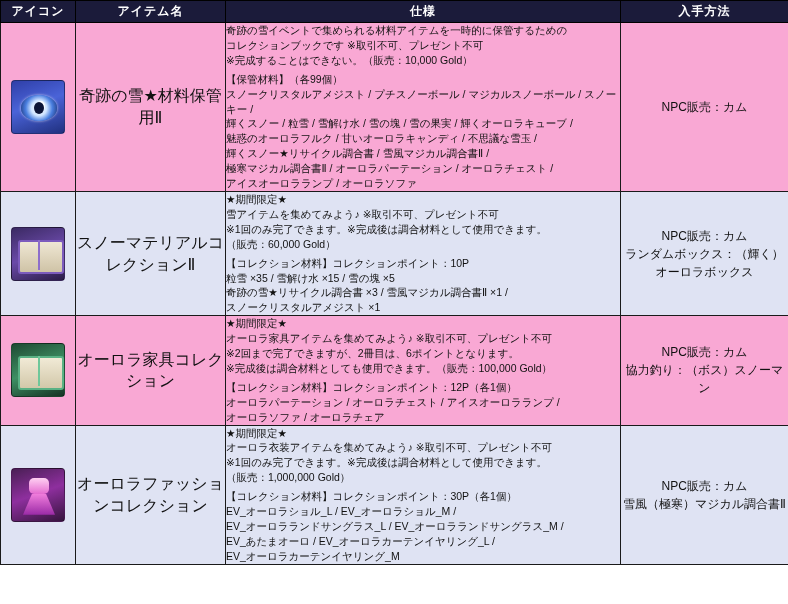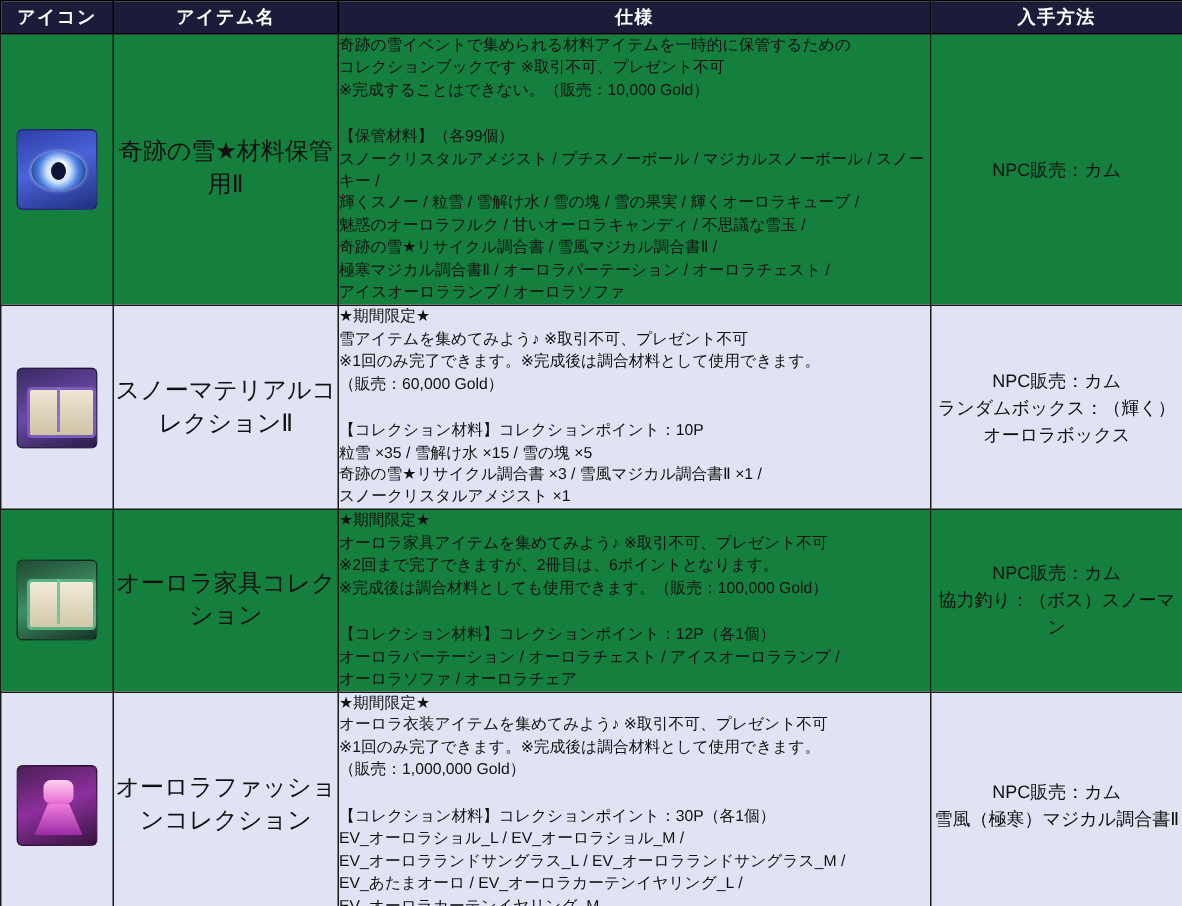--- a/index.html
+++ b/index.html
@@ -35,21 +35,21 @@
   table.main td {
     border: 1px solid #1a1a1a;
     vertical-align: middle;
     padding: 0;
   }
   col.c-icon { width: 75px; }
   col.c-name { width: 150px; }
   col.c-spec { width: 395px; }
   col.c-get  { width: 168px; }
 
-  tr.row-a td { background: #15803d; }
+  tr.row-a td { background: #f9a8d4; }
   tr.row-b td { background: #dfe3f3; }
 
   .icon-cell {
     text-align: center;
     vertical-align: middle;
     padding: 4px 0;
   }
   .name-cell {
     text-align: center;
     font-size: 16px;
@@ -65,21 +65,21 @@
     vertical-align: top;
   }
   .get-cell {
     text-align: center;
     font-size: 12px;
     padding: 4px 3px;
     line-height: 1.5;
     word-break: break-all;
   }
   .spec-line { white-space: pre-wrap; }
-  .spec-line.gap { margin-top: 16px; }
+  .spec-line.gap { margin-top: 4px; }
 
   
   .icon-box {
     width: 54px;
     height: 54px;
     margin: 0 auto;
     border-radius: 4px;
     position: relative;
     border: 1px solid rgba(0,0,0,0.35);
     overflow: hidden;
@@ -193,21 +193,21 @@
       </td>
       <td class="name-cell">奇跡の雪★材料保管用Ⅱ</td>
       <td class="spec-cell">
         <div class="spec-line">奇跡の雪イベントで集められる材料アイテムを一時的に保管するための</div>
         <div class="spec-line">コレクションブックです ※取引不可、プレゼント不可</div>
         <div class="spec-line">※完成することはできない。（販売：10,000 Gold）</div>
         <div class="spec-line gap">【保管材料】（各99個）</div>
         <div class="spec-line">スノークリスタルアメジスト / プチスノーボール / マジカルスノーボール / スノーキー /</div>
         <div class="spec-line">輝くスノー / 粒雪 / 雪解け水 / 雪の塊 / 雪の果実 / 輝くオーロラキューブ /</div>
         <div class="spec-line">魅惑のオーロラフルク / 甘いオーロラキャンディ / 不思議な雪玉 /</div>
-        <div class="spec-line">奇跡の雪★リサイクル調合書 / 雪風マジカル調合書Ⅱ /</div>
+        <div class="spec-line">輝くスノー★リサイクル調合書 / 雪風マジカル調合書Ⅱ /</div>
         <div class="spec-line">極寒マジカル調合書Ⅱ / オーロラパーテーション / オーロラチェスト /</div>
         <div class="spec-line">アイスオーロラランプ / オーロラソファ</div>
       </td>
       <td class="get-cell">
         <div>NPC販売：カム</div>
       </td>
     </tr>
 
     <tr class="row-b">
       <td class="icon-cell">

